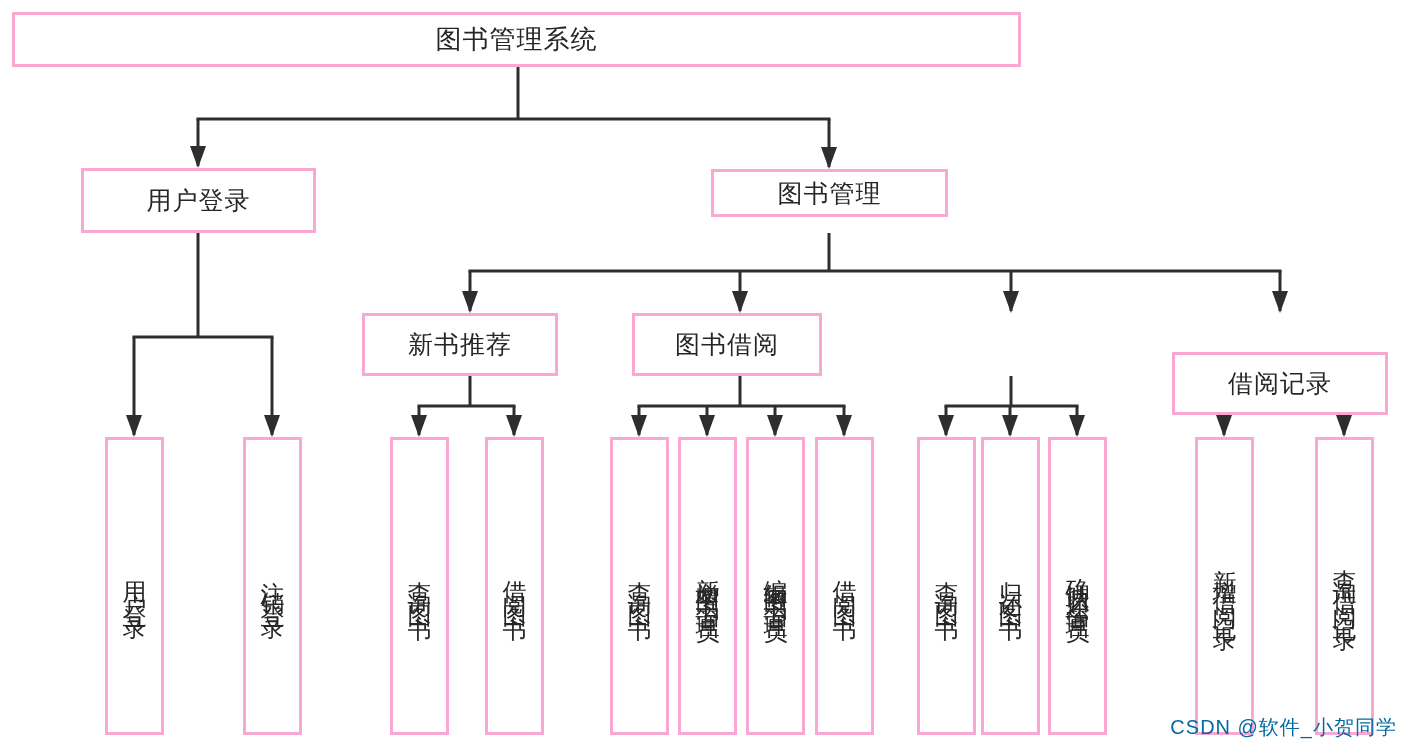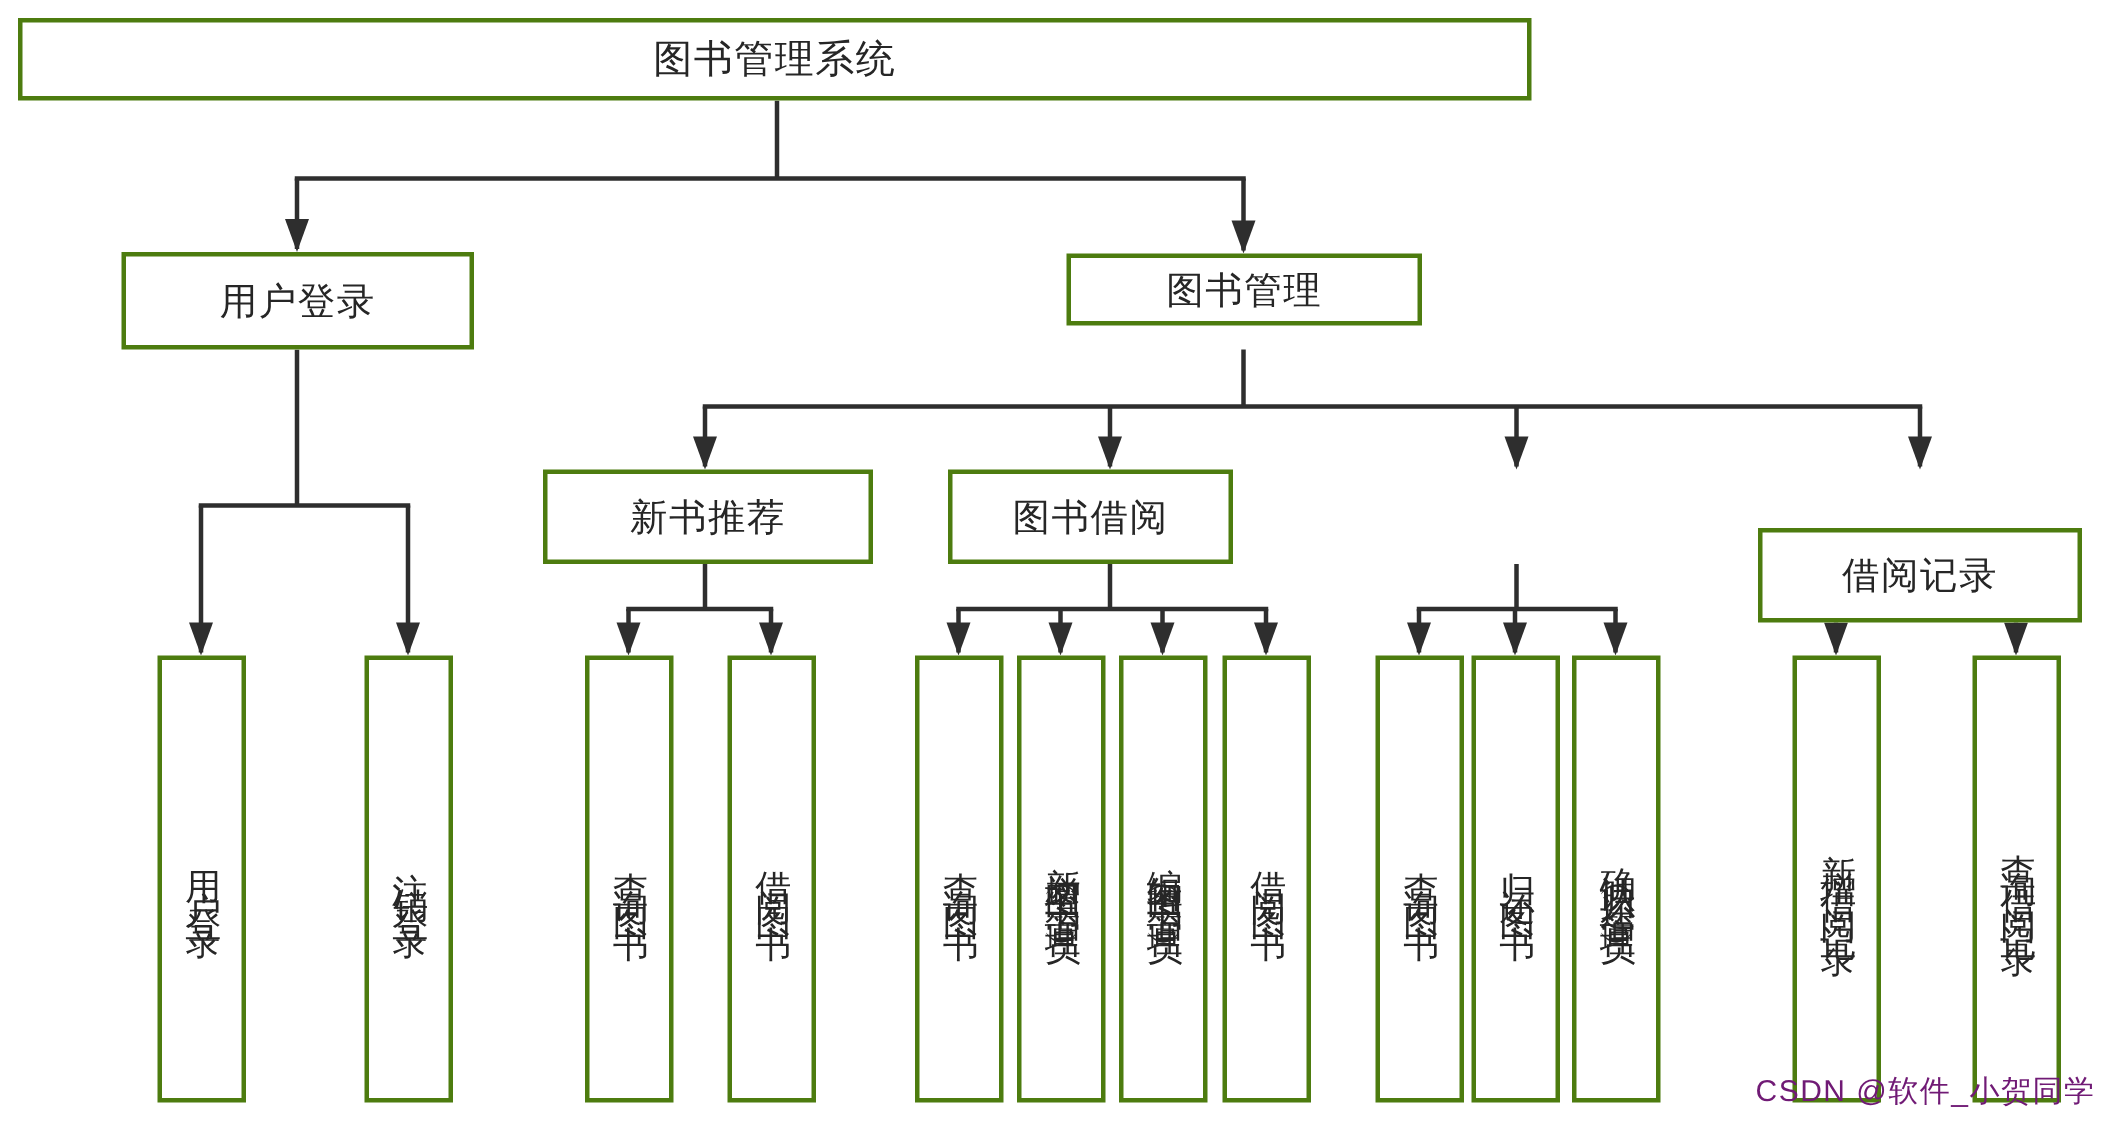--- a/index.html
+++ b/index.html
@@ -18,21 +18,21 @@
   .connector-layer {
     position: absolute;
     left: 0;
     top: 0;
     z-index: 0;
   }
   .node {
     position: absolute;
     box-sizing: border-box;
     background: #ffffff;
-    border: 3px solid #4d7c0f;
+    border: 3px solid #f9a8d4;
     color: #262626;
     display: flex;
     align-items: center;
     justify-content: center;
     z-index: 1;
     text-align: center;
   }
   .node.root  { font-size: 26px; letter-spacing: 1px; }
   .node.lvl   { font-size: 25px; letter-spacing: 1px; }
   .node.leaf  { font-size: 24px; }
@@ -42,21 +42,21 @@
     line-height: 1;
   }
   .leaf.tight .vtext {
     letter-spacing: 6px;
   }
   .watermark {
     position: absolute;
     right: 8px;
     bottom: 6px;
     font-size: 20px;
-    color: #701a75;
+    color: #0369a1;
     z-index: 3;
     white-space: nowrap;
     letter-spacing: 1px;
   }
 </style>
 </head>
 <body>
 
 <div class="stage">
 
@@ -114,21 +114,21 @@
     <span>图书管理系统</span>
   </div>
 
   <div class="node lvl" style="left:81px; top:168px; width:235px; height:65px;">
     <span>用户登录</span>
   </div>
   <div class="node lvl" style="left:711px; top:169px; width:237px; height:48px;">
     <span>图书管理</span>
   </div>
 
-  <div class="node lvl" style="left:362px; top:313px; width:220px; height:63px;">
+  <div class="node lvl" style="left:362px; top:313px; width:196px; height:63px;">
     <span>新书推荐</span>
   </div>
   <div class="node lvl" style="left:632px; top:313px; width:190px; height:63px;">
     <span>图书借阅</span>
   </div>
   <div class="node lvl" style="left:1172px; top:313px; width:216px; height:63px;margin-top:39px;">
     <span>借阅记录</span>
   </div>
 
   <div class="node leaf" style="left:105px; top:437px; width:59px; height:298px;">

